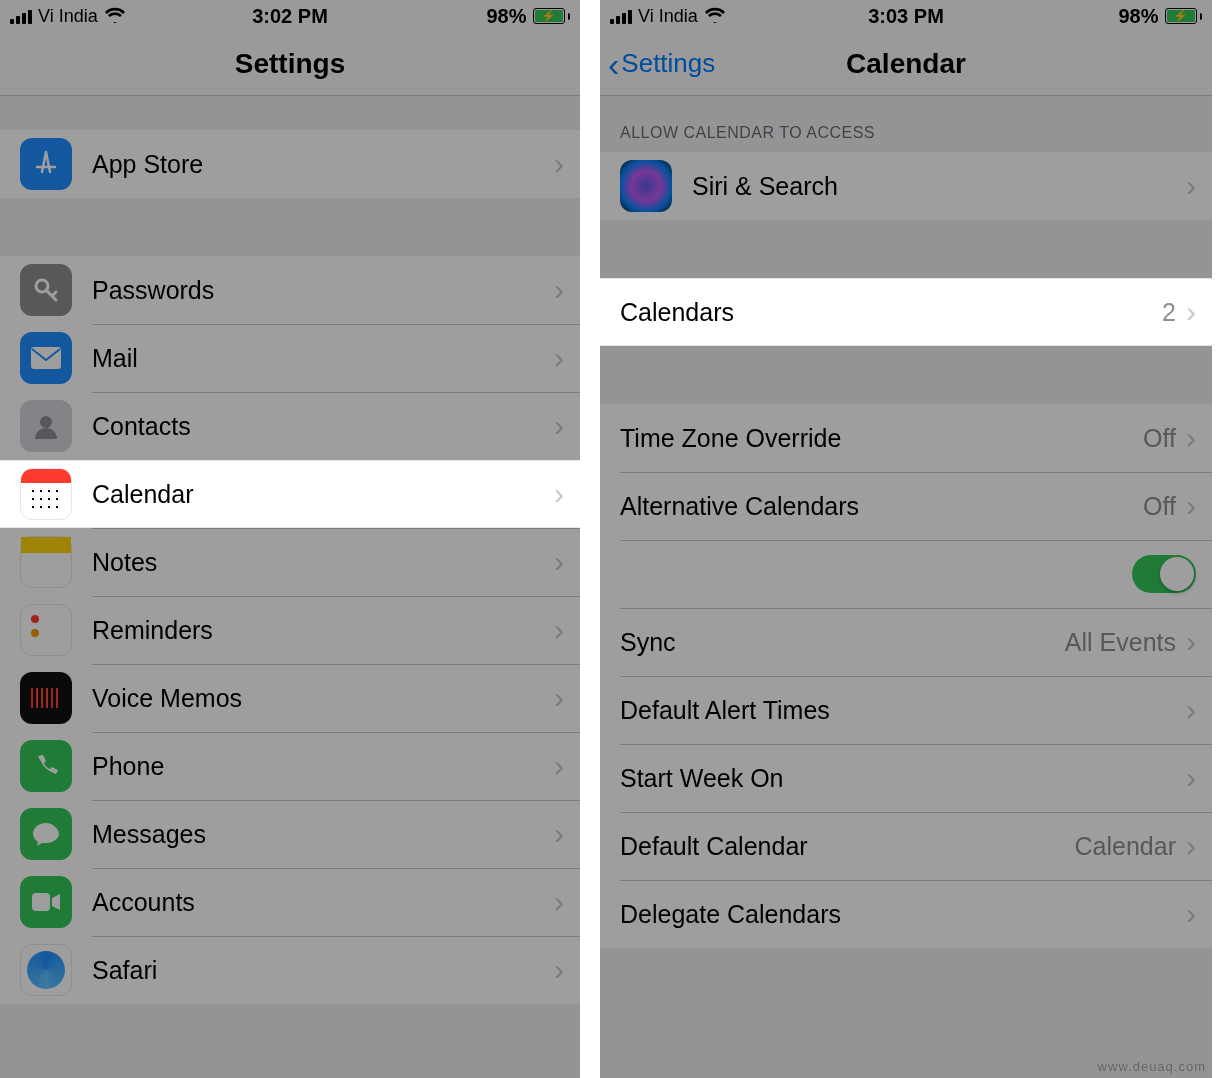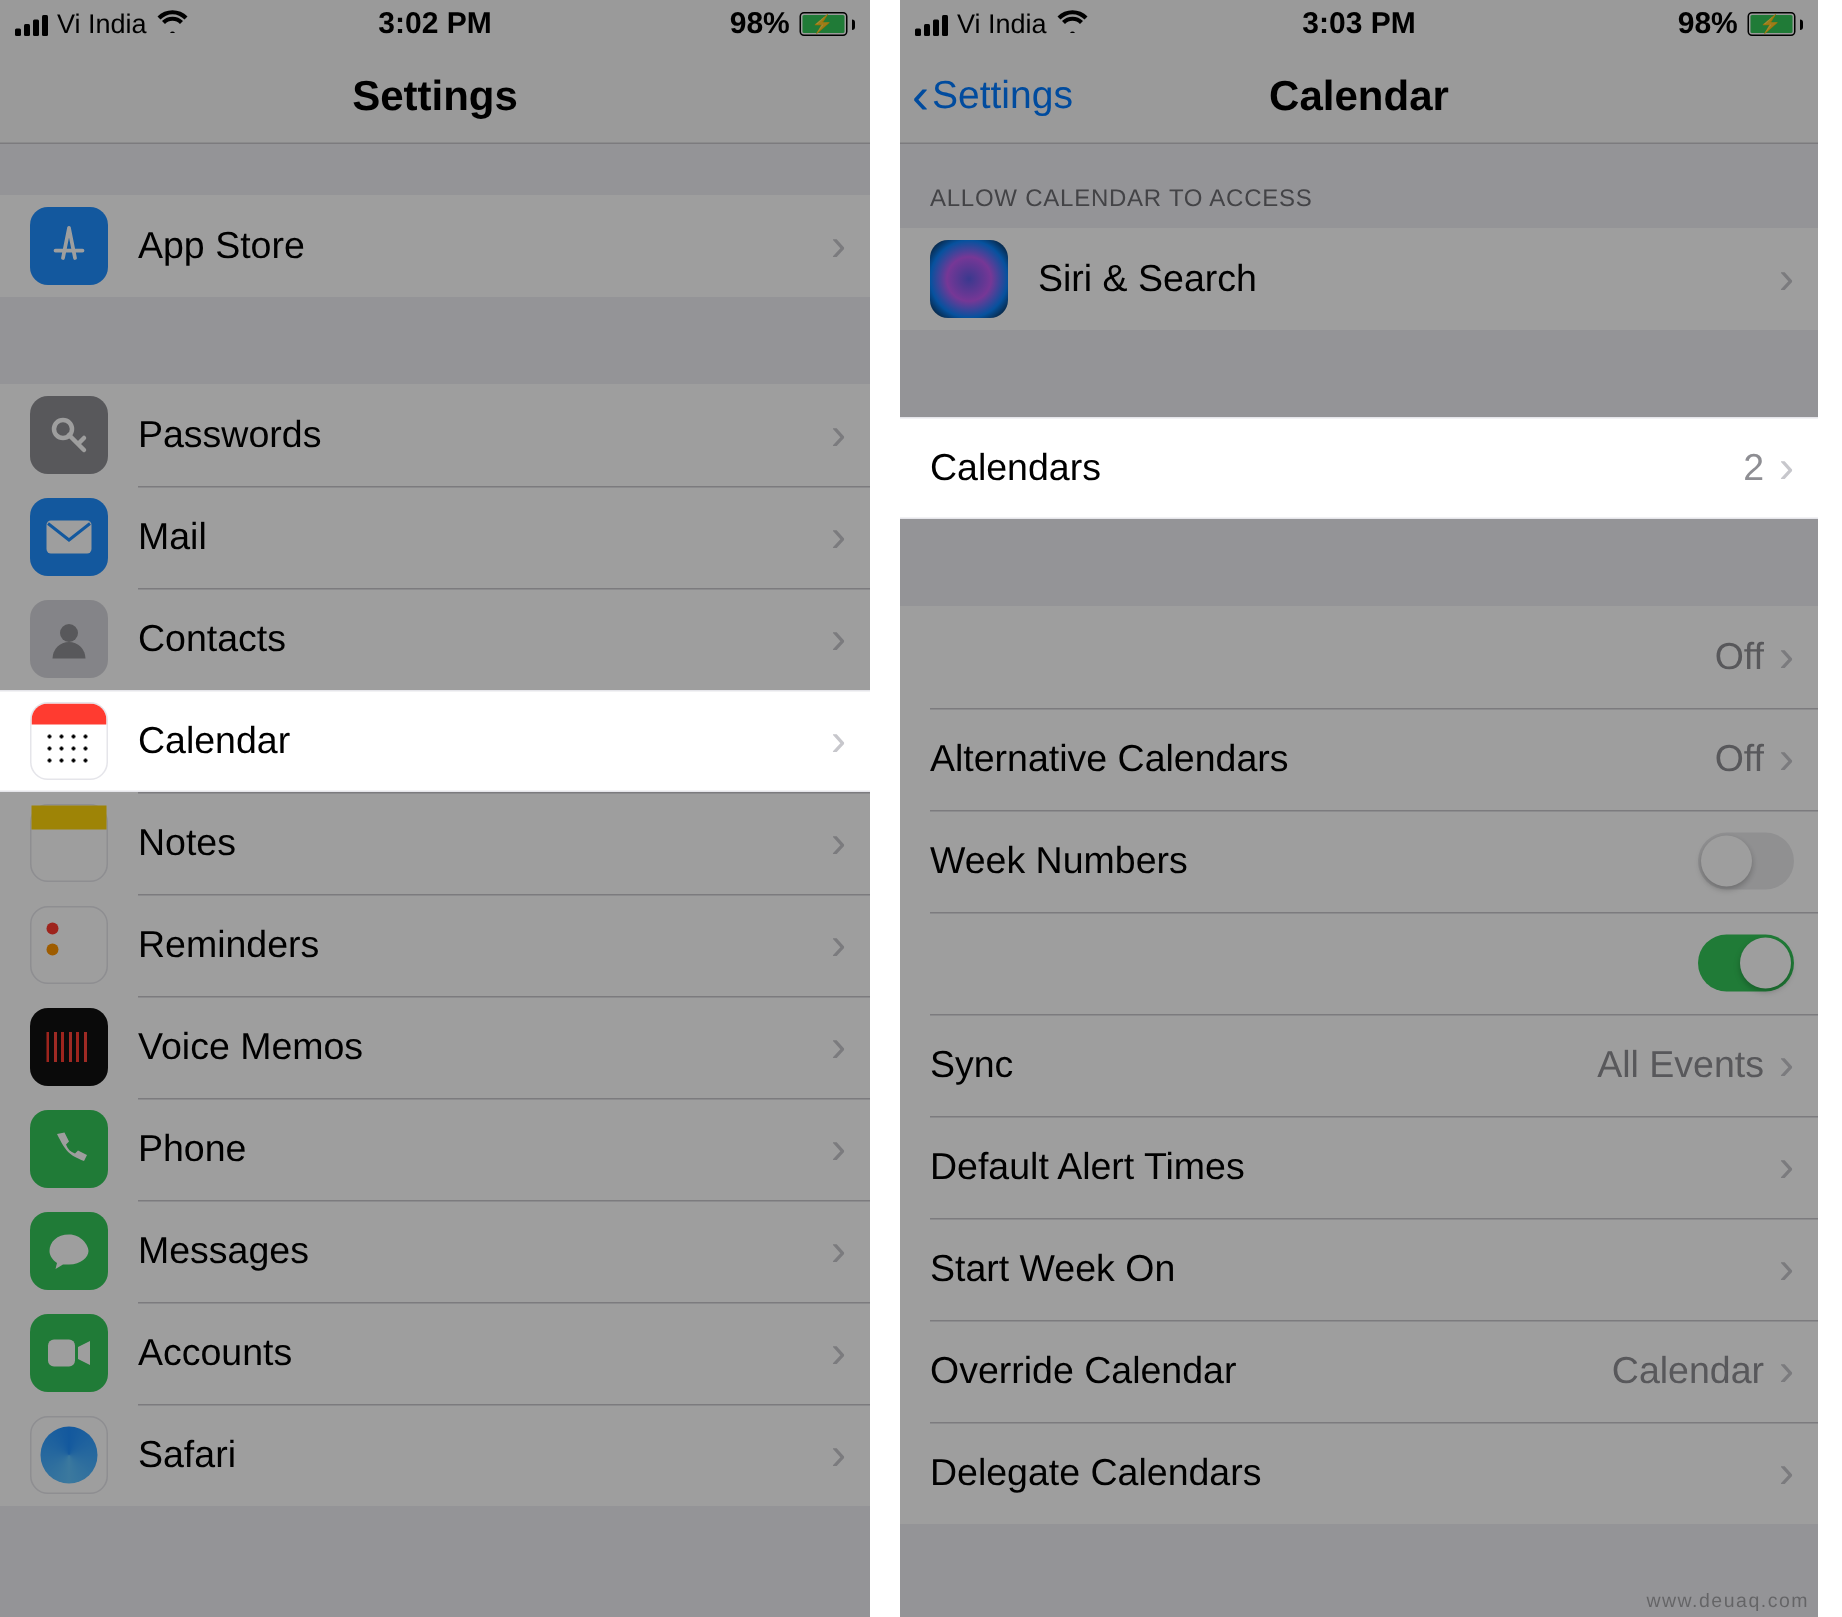--- a/index.html
+++ b/index.html
@@ -399,36 +399,30 @@
         <div class="spacer"></div>
         <div class="value">2</div>
         <div class="chev-r">›</div>
       </div>
     </div>
 
     <div class="section-gap tall"></div>
 
     <div class="group">
       <div class="row noicon">
+        <div class="label">Time Zone Override</div>
         <div class="spacer"></div>
         <div class="value">Off</div>
         <div class="chev-r">›</div>
       </div>
       <div class="row noicon">
         <div class="label">Alternative Calendars</div>
         <div class="spacer"></div>
         <div class="value">Off</div>
         <div class="chev-r">›</div>
-      </div>
-      <div class="row noicon">
-        <div class="label">Week Numbers</div>
-        <div class="spacer"></div>
-        <div class="toggle">
-            <div class="knob"></div>
-          </div>
       </div>
       <div class="row noicon">
         <div class="spacer"></div>
         <div class="toggle on">
             <div class="knob"></div>
           </div>
       </div>
       <div class="row noicon">
         <div class="label">Sync</div>
         <div class="spacer"></div>
@@ -439,21 +433,21 @@
         <div class="label">Default Alert Times</div>
         <div class="spacer"></div>
           <div class="chev-r">›</div>
       </div>
       <div class="row noicon">
         <div class="label">Start Week On</div>
         <div class="spacer"></div>
           <div class="chev-r">›</div>
       </div>
       <div class="row noicon">
-        <div class="label">Override Calendar</div>
+        <div class="label">Default Calendar</div>
         <div class="spacer"></div>
         <div class="value">Calendar</div>
         <div class="chev-r">›</div>
       </div>
       <div class="row noicon">
         <div class="label">Delegate Calendars</div>
         <div class="spacer"></div>
           <div class="chev-r">›</div>
       </div>
     </div>

